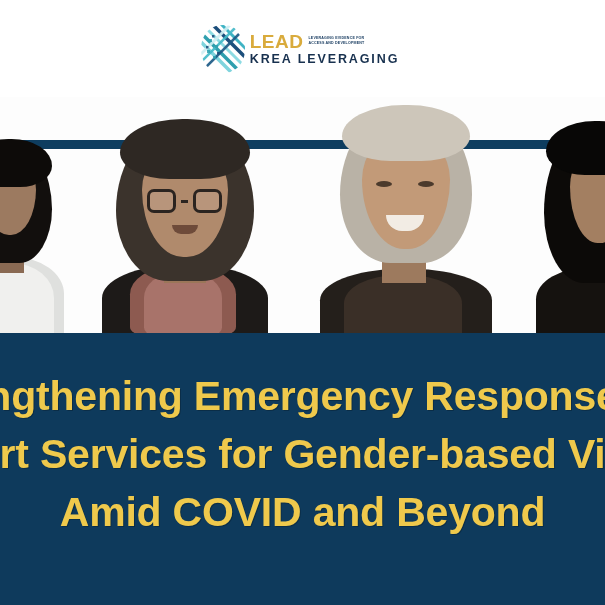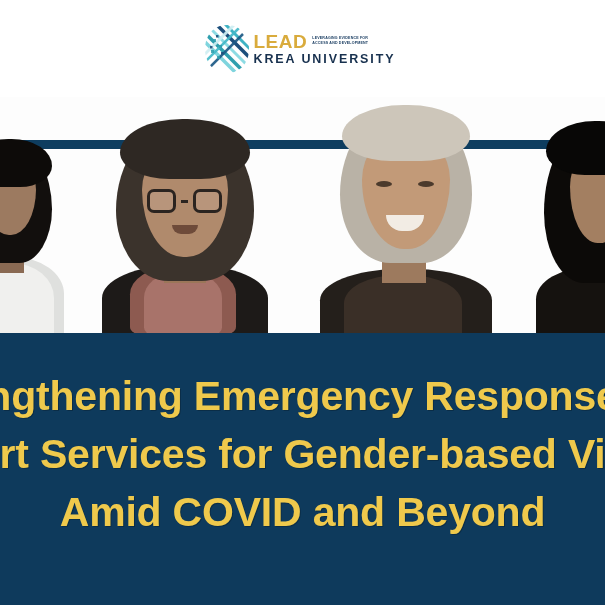--- a/index.html
+++ b/index.html
@@ -221,21 +221,21 @@
             <rect x="34" y="56" width="5" height="5"></rect>
           </g>
         </g>
       </svg>
 
       <div class="logo-words">
         <div class="logo-row-top">
           <span class="logo-lead">LEAD</span>
           <span class="logo-tagline">LEVERAGING EVIDENCE FOR ACCESS AND DEVELOPMENT</span>
         </div>
-        <div class="logo-krea">KREA UNIVERSITY</div>
+        <div class="logo-krea">KREA LEVERAGING</div>
       </div>
 
     </div>
   </div>
 
   <div class="photo-band">
 
     <div class="accent-stripe"></div>
 
     <div class="portrait" style="left:-46px; width:108px; height:236px;">

